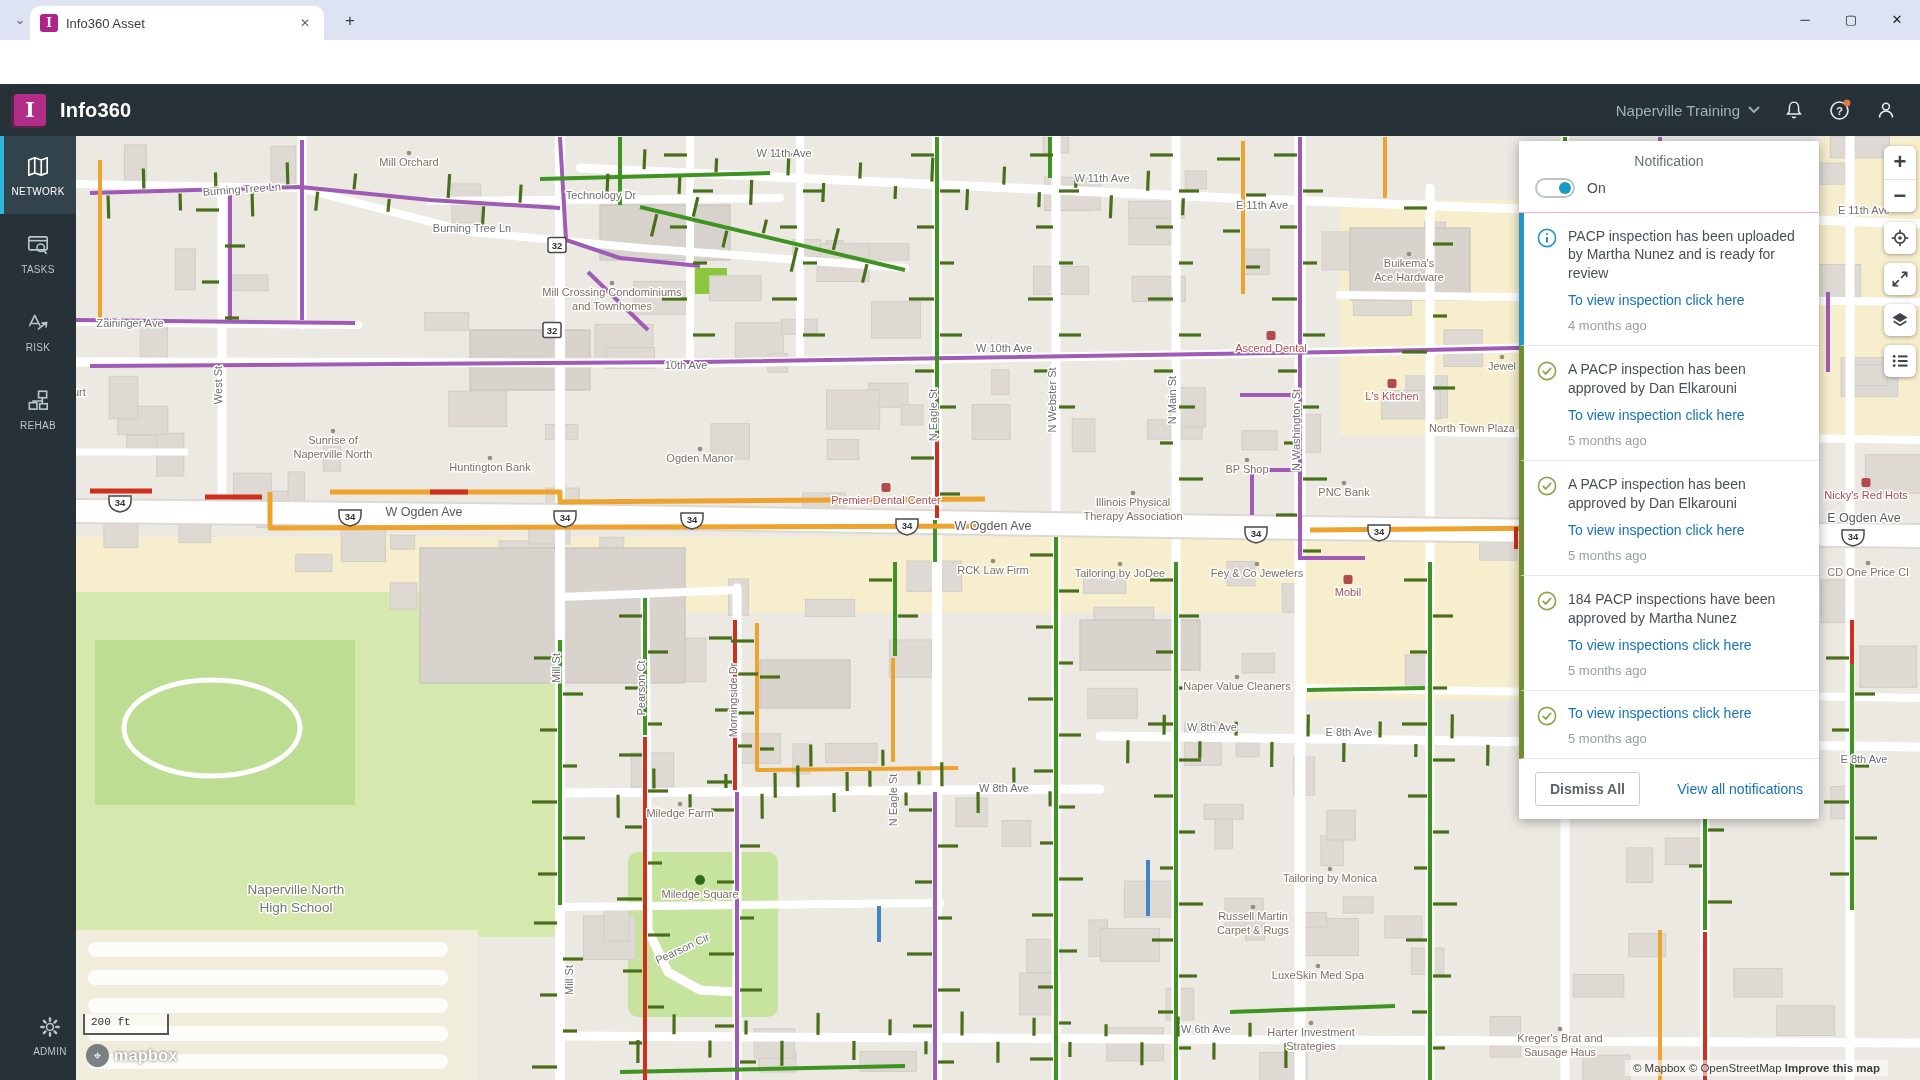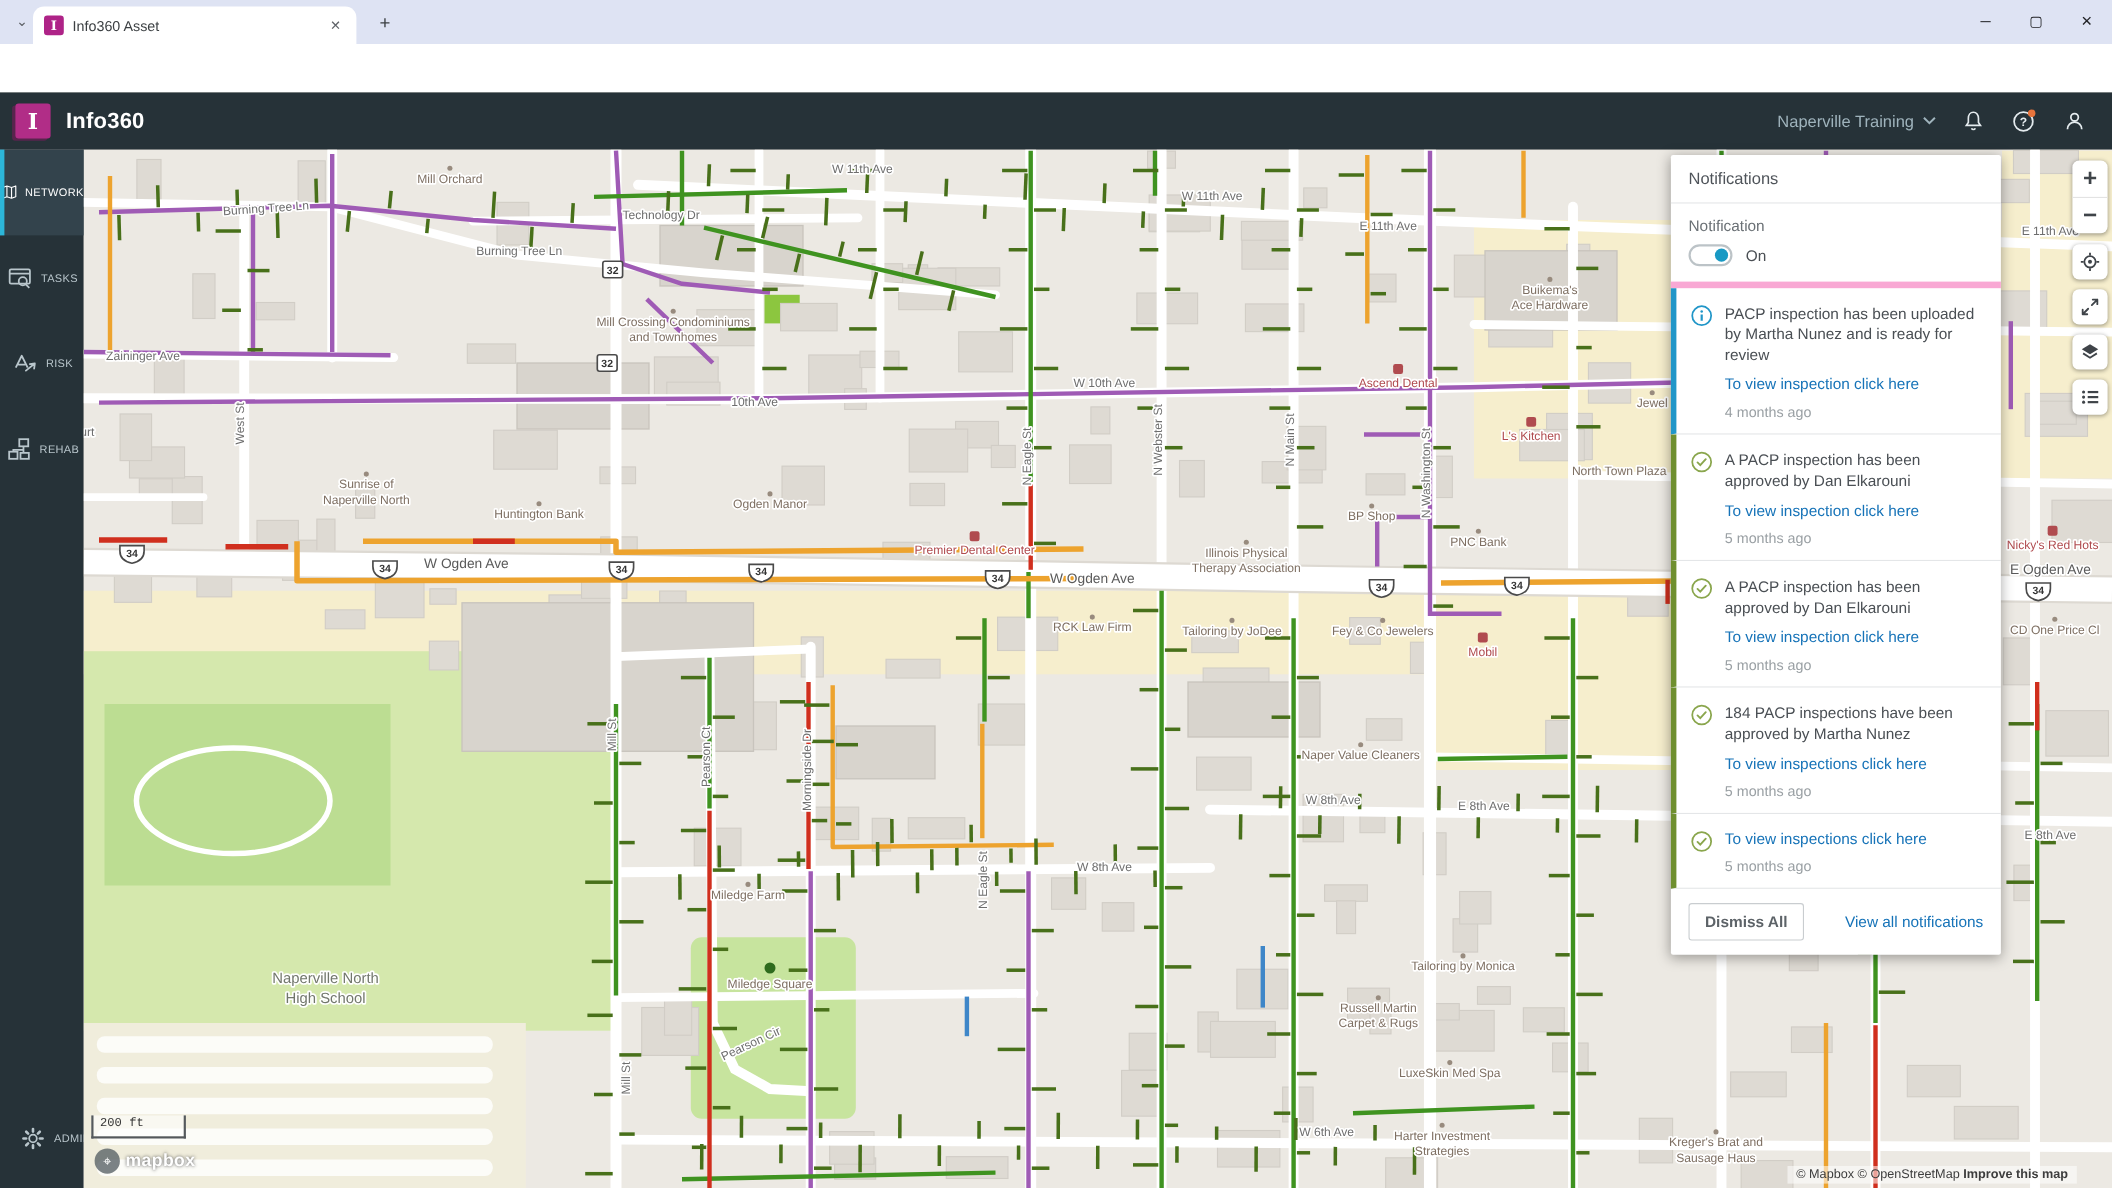--- a/index.html
+++ b/index.html
@@ -42,21 +42,21 @@
   .logo-cube{width:32px;height:32px;margin-left:14px;background:#b12d87;border-radius:3px;
        color:#fff;font:700 20px "DejaVu Serif",serif;display:flex;align-items:center;justify-content:center;
        box-shadow:-3px 2px 0 rgba(130,25,95,.55);}
   .product{margin-left:14px;font-size:20px;font-weight:700;letter-spacing:.2px;}
   .hdr-right{margin-left:auto;display:flex;align-items:center;gap:22px;padding-right:22px;}
   .org{display:flex;align-items:center;gap:8px;color:#9fb3bc;font-size:15px;cursor:pointer;}
   .hdr-ic{width:24px;height:24px;position:relative;cursor:pointer;}
 
   
   .sidebar{position:absolute;left:0;top:136px;width:76px;height:944px;background:#263238;}
-  .side-item{position:relative;width:76px;height:78px;display:flex;
+  .side-item{position:relative;width:76px;height:78px;display:flex;flex-direction:column;
        align-items:center;justify-content:center;gap:6px;cursor:pointer;}
   .side-item .lbl{font-size:10px;letter-spacing:.3px;color:#b9c6cc;}
   .side-item.active{background:#33434c;}
   .side-item.active::before{content:"";position:absolute;left:0;top:0;bottom:0;width:4px;background:#2cb6d9;}
   .side-item.active .lbl{color:#fff;}
   .side-admin{position:absolute;bottom:6px;left:0;margin-left:12px;}
 
   
   .map{position:absolute;left:76px;top:136px;width:1844px;height:944px;overflow:hidden;cursor:grab;}
   #map-svg{position:absolute;left:0;top:0;}
@@ -87,21 +87,21 @@
        text-shadow:0 0 3px rgba(60,60,60,.9);}
   .attribution{position:absolute;right:32px;bottom:4px;background:rgba(255,255,255,.55);padding:2px 8px;
        font-size:11.5px;color:#3d3d3d;}
   .attribution b{cursor:pointer;}
 
   
   .panel{position:absolute;left:1519px;top:141px;width:300px;background:#fff;border-radius:2px;
        box-shadow:0 2px 12px rgba(0,0,0,.35);}
   .panel-title{height:44px;display:flex;align-items:center;padding:0 16px;font-size:15px;color:#4f545a;
        border-bottom:1px solid #e4e6e8;}
-  .toggle-sec{padding:12px 16px 14px;border-bottom:6px solid #f9a8d4;}
+  .toggle-sec{padding:12px 16px 14px;border-bottom:1px solid #f9a8d4;text-align:center;}
   .toggle-lbl{font-size:14px;color:#6a7075;margin-bottom:9px;}
   .toggle-row{display:flex;align-items:center;gap:12px;}
   .switch{position:relative;width:40px;height:20px;border:2px solid #bcc3c7;border-radius:11px;
        background:#fff;cursor:pointer;}
   .switch .knob{position:absolute;right:2px;top:2px;width:12px;height:12px;border-radius:50%;background:#1899c4;}
   .toggle-state{font-size:14px;color:#4a4f54;}
   .notif-item{display:flex;padding:14px 14px 12px 13px;border-bottom:1px solid #e4e6e8;border-left:5px solid transparent;}
   .notif-item.type-info{border-left-color:#2196c8;}
   .notif-item.type-success{border-left-color:#6f8f2f;}
   .notif-icon{flex:0 0 20px;margin-right:11px;margin-top:1px;}
@@ -938,21 +938,20 @@
       <span class="circ">⌖</span>
       <span class="word">mapbox</span>
     </div>
     <div class="attribution">
       <span>© Mapbox © OpenStreetMap</span>
       <b>Improve this map</b>
     </div>
   </div>
 
   <div class="panel">
-    <div class="panel-title">Notifications</div>
 
     <div class="toggle-sec">
       <div class="toggle-lbl">Notification</div>
       <div class="toggle-row">
         <div class="switch">
             <span class="knob"></span>
           </div>
         <span class="toggle-state">On</span>
       </div>
     </div>

